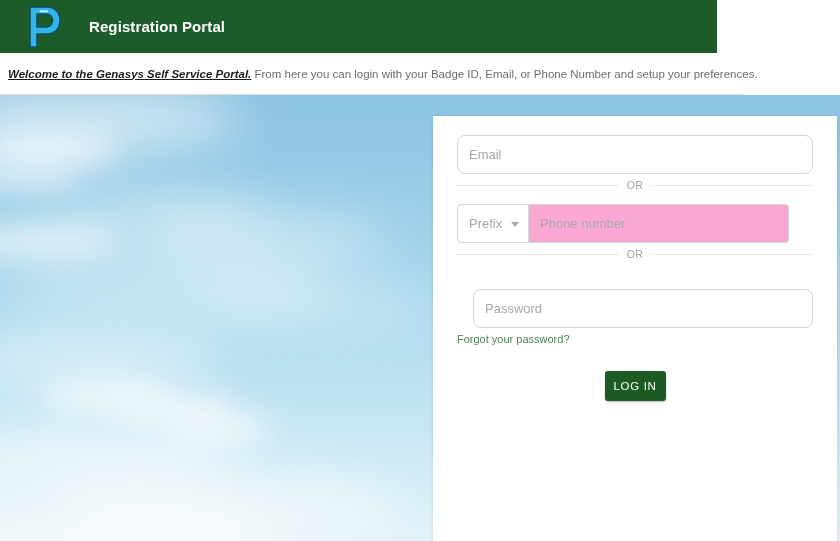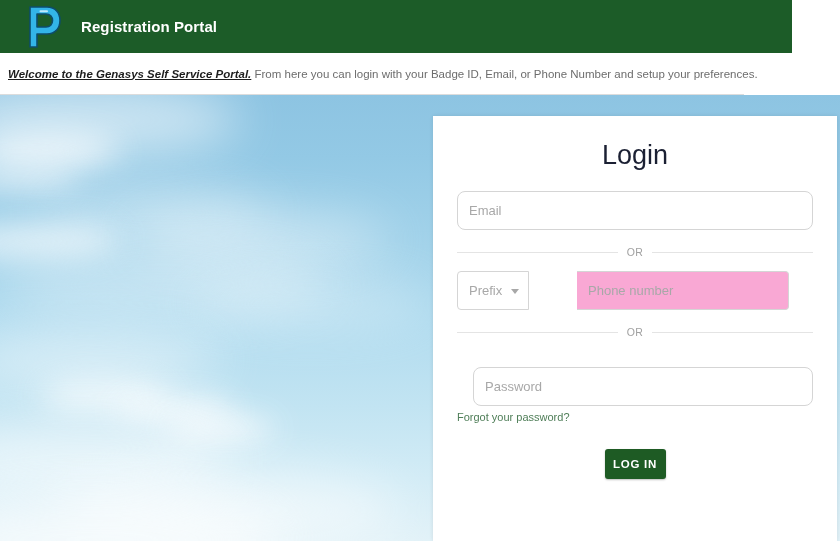--- a/index.html
+++ b/index.html
@@ -9,26 +9,27 @@
     width: 840px; height: 541px;
     overflow: hidden;
     font-family: "Liberation Sans", sans-serif;
     background: #ffffff;
   }
 
   
   .appbar {
     position: absolute;
     top: 0; left: 0;
-    width: 792px; height: 53px;
+    width: 717px; height: 53px;
     background: #1c5c28;
     display: flex;
     align-items: center;
     padding-left: 24px;
     z-index: 5;
+    gap: 8px;
   }
   .logo {
     width: 38px; height: 46px;
     display: block;
     flex: 0 0 auto;
   }
   .appbar-title {
     color: #ffffff;
     font-size: 15px;
     font-weight: bold;
@@ -125,41 +126,40 @@
     background: #ffffff;
     outline: none;
   }
   .text-input::placeholder { color: #a8a8a8; }
 
   
   .or-row {
     display: flex;
     align-items: center;
     width: 356px;
-    margin-top: 16px;
+    margin-top: 5px;
     margin-bottom: 2px;
   }
   .or-row .rule {
     flex: 1 1 auto;
     height: 1px;
     background: #e4e4e4;
   }
   .or-row .or-text {
     font-size: 10.5px;
     color: #a0a0a0;
     padding: 0 9px;
     letter-spacing: 0.3px;
   }
 
   
   .phone-row {
     display: flex;
     width: 332px;
     margin-top: 13px;
-    gap: 48px;
   }
   .prefix-select {
     position: relative;
     width: 72px;
     height: 39px;
     border: 1px solid #d5d5d5;
     border-radius: 4px 0 0 4px;
     background: #ffffff;
     display: flex;
     align-items: center;
@@ -210,21 +210,21 @@
     display: flex;
     justify-content: center;
     margin-top: 24px;
   }
   .login-btn {
     background: #1e5b24;
     color: #ffffff;
     border: none;
     border-radius: 3px;
     font-size: 11.5px;
-    font-weight: bold;
+    font-weight: normal;
     letter-spacing: 0.7px;
     width: 61px;
     height: 30px;
     cursor: pointer;
     font-family: "Liberation Sans", sans-serif;
     box-shadow: 0 1px 2px rgba(0,0,0,0.25);
   }
 </style>
 </head>
 <body>
@@ -257,21 +257,20 @@
 </div>
 
 <div class="welcome-strip">
   <div class="welcome-line">
     <span class="welcome-strong">Welcome to the Genasys Self Service Portal.</span><span> From here you can login with your Badge ID, Email, or Phone Number and setup your preferences.</span>
   </div>
 </div>
 
 <div class="card">
 
-  <h1 class="card-title">Login</h1>
 
   <div class="field">
     <input class="text-input" type="text" placeholder="Email" style="">
   </div>
 
   <div class="or-row">
     <span class="rule"></span>
     <span class="or-text">OR</span>
     <span class="rule"></span>
   </div>

